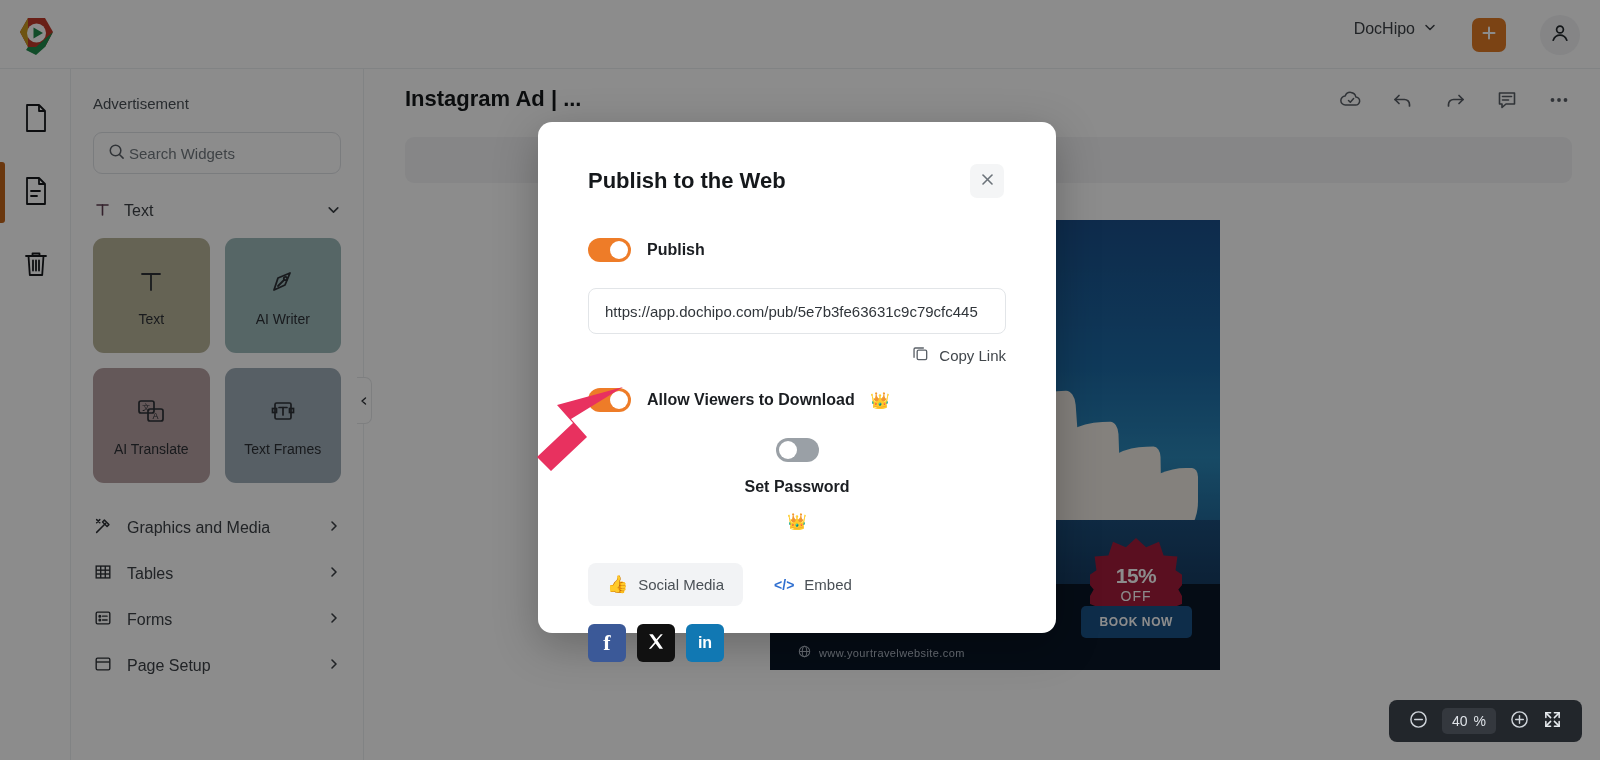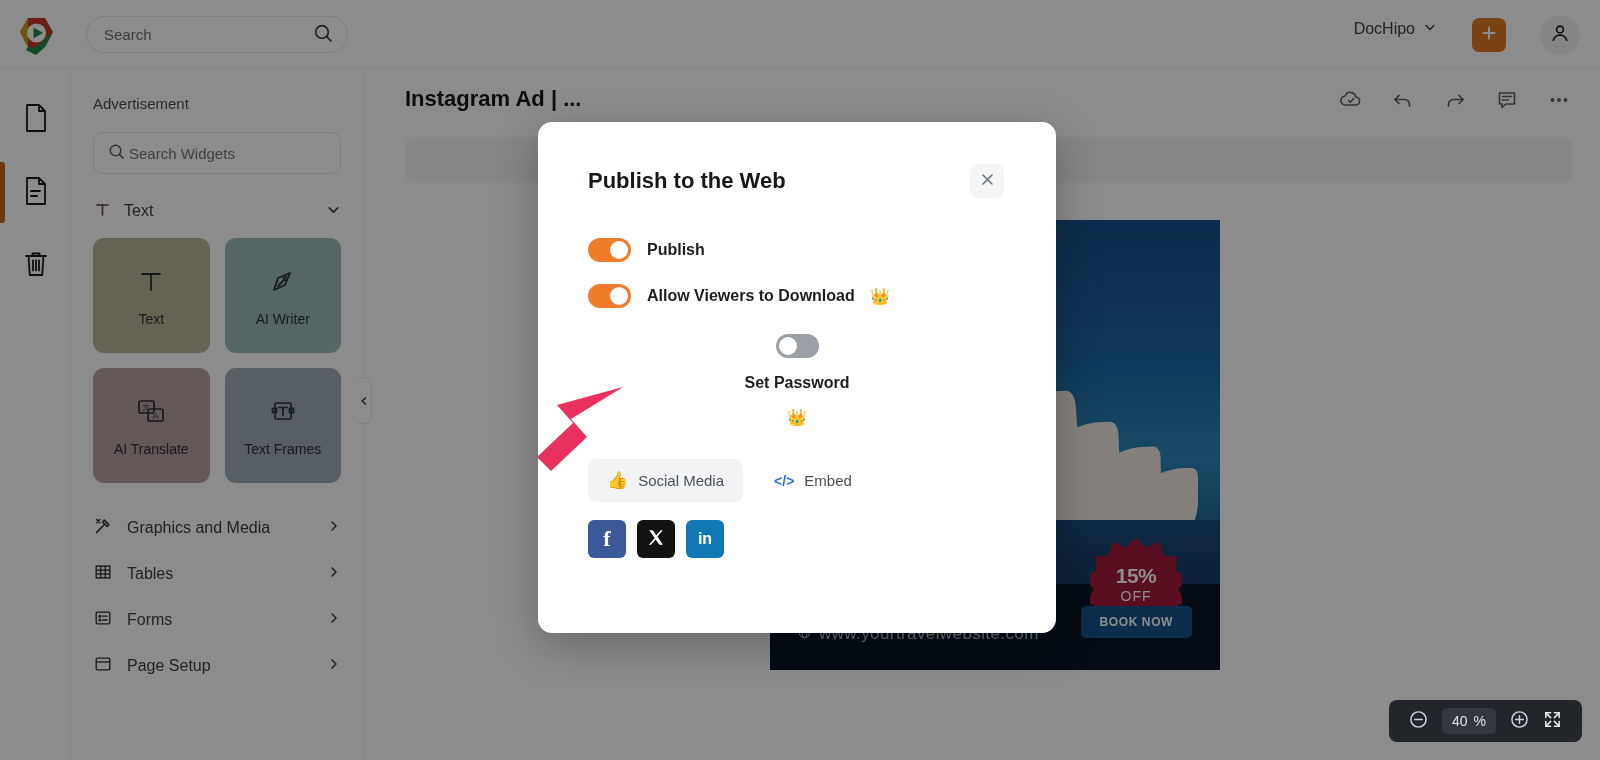--- a/index.html
+++ b/index.html
@@ -210,23 +210,23 @@
   .book-now-btn {
     position: absolute; right: 28px; bottom: 32px;
     padding: 9px 19px; background: #1b5387; border-radius: 5px;
     color: #fff; font-size: 12px; font-weight: bold; letter-spacing: 0.6px;
   }
   .canvas-phone {
     position: absolute; left: 28px; bottom: 54px;
     font-size: 22px; font-weight: bold; color: #c9d2dd; letter-spacing: 2px;
   }
   .canvas-web {
-    position: absolute; left: 28px; bottom: 26px;
+    position: absolute; left: 28px; bottom: 10px;
     display: flex; align-items: center; gap: 8px;
-    font-size: 17px; color: #b8c2ce; letter-spacing: 0.4px;
+    font-size: 11px; color: #b8c2ce; letter-spacing: 0.4px;
   }
 
   #zoom-control {
     position: absolute; right: 18px; bottom: 18px;
     height: 42px; background: #22262b; border-radius: 8px;
     display: flex; align-items: center; gap: 14px;
     padding: 0 20px; z-index: 45;
   }
   #zoom-value {
     background: #34383e; border-radius: 5px;
@@ -318,29 +318,20 @@
         <svg width="41" height="41" viewBox="0 0 41 41">
           <path d="M12 4 L29 4 L37 18 L29 33 L12 33 L4 18 Z" fill="#c0392b"></path>
           <path d="M4 18 L12 4 L12 33 Z" fill="#c8991f"></path>
           <path d="M12 33 L29 33 L20 41 L10 36 Z" fill="#1f8a4c"></path>
           <path d="M20 33 L37 18 L29 33 Z" fill="#1f8a4c"></path>
           <circle cx="20.5" cy="19" r="9.5" fill="#ffffff"></circle>
           <path d="M17.5 13.5 L27 19 L17.5 24.5 Z" fill="#1f8a4c"></path>
         </svg>
       </div>
 
-      <div id="search-box">
-        <input type="text" placeholder="Search" value="" style="">
-        <span>
-          <svg width="20" height="20" viewBox="0 0 20 20" fill="none" stroke="#3a3f45" stroke-width="1.7">
-            <circle cx="9" cy="9" r="6.3"></circle>
-              <line x1="13.6" y1="13.6" x2="18" y2="18" stroke-linecap="round"></line>
-          </svg>
-        </span>
-      </div>
 
       <div id="workspace-menu">
         <span>DocHipo</span>
         <span>
           <svg width="14" height="14" viewBox="0 0 14 14" fill="none" stroke="#3c4146" stroke-width="1.5">
             <polyline points="3,5.5 7,9.5 11,5.5" stroke-linecap="round" stroke-linejoin="round"></polyline>
           </svg>
         </span>
       </div>
 
@@ -667,21 +658,33 @@
       </span>
     </div>
 
     <div class="toggle-row" style="margin-top:44px;">
       <span class="switch on">
           <span class="knob"></span>
         </span>
       <span class="toggle-label">Publish</span>
     </div>
 
-
+    <div id="url-field">
+      <input type="text" value="https://app.dochipo.com/pub/5e7b3fe63631c9c79cfc445" style="">
+    </div>
+
+    <div id="copy-link-row">
+      <span>
+        <svg width="19" height="19" viewBox="0 0 20 20" fill="none" stroke="#5b6168" stroke-width="1.4">
+          <rect x="6.5" y="6.5" width="10" height="10" rx="1.4"></rect>
+          <path d="M13 4.2H4.6A1.4 1.4 0 0 0 3.2 5.6V14" stroke-linecap="round"></path>
+        </svg>
+      </span>
+      <span>Copy Link</span>
+    </div>
 
     <div class="toggle-row" style="margin-top:22px;">
       <span class="switch on">
           <span class="knob"></span>
         </span>
       <span class="toggle-label">Allow Viewers to Download</span>
       <span class="crown">👑</span>
     </div>
 
     <div class="toggle-row" style="margin-top:26px;flex-direction:column;">

